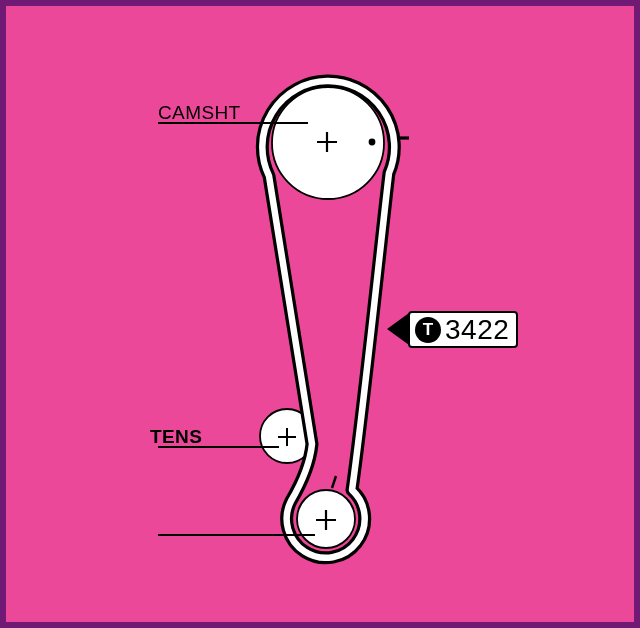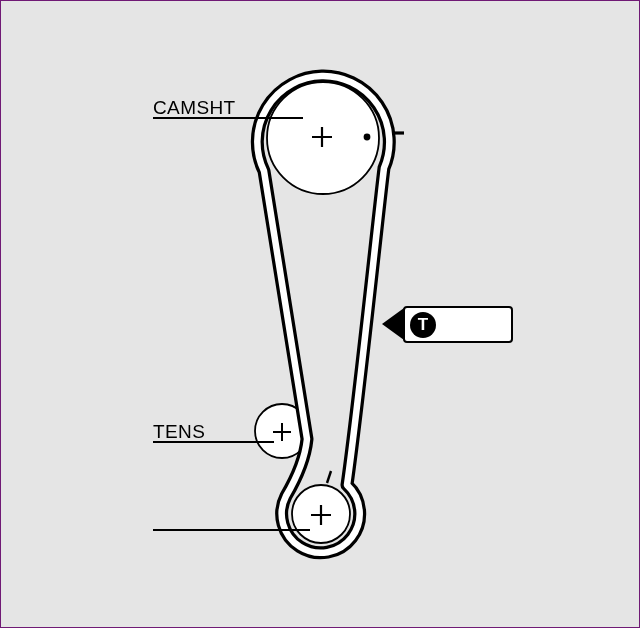--- a/index.html
+++ b/index.html
@@ -5,42 +5,42 @@
   html, body {
     margin: 0;
     padding: 0;
     background: #ffffff;
     font-family: "Liberation Sans", sans-serif;
   }
   .canvas {
     position: relative;
     width: 640px;
     height: 628px;
-    background: #e5e5e5;
-    border: 1px solid #701a75;
+    background: #ec4899;
+    border: 6px solid #701a75;
     box-sizing: border-box;
     overflow: hidden;
   }
   .diagram-svg {
     position: absolute;
     left: 0;
     top: 0;
     width: 640px;
     height: 628px;
   }
   .label {
     position: absolute;
     color: #000000;
     font-size: 19px;
     letter-spacing: 0.4px;
     white-space: nowrap;
     line-height: 1;
   }
   .label-camshaft { left: 152px; top: 97px; }
-  .label-tensioner { left: 152px; top: 421px; }
+  .label-tensioner { left: 144px; top: 421px; font-weight: bold; }
   .label-crankshaft { left: 152px; top: 509px; }
 
   .tag-arrow {
     position: absolute;
     left: 381px;
     top: 307px;
     width: 0;
     height: 0;
     border-top: 16px solid transparent;
     border-bottom: 16px solid transparent;
@@ -111,15 +111,16 @@
 
     <line x1="330" y1="470" x2="326" y2="482" stroke="#000000" stroke-width="2.4"></line>
   </svg>
 
   <div class="label label-camshaft">CAMSHT</div>
   <div class="label label-tensioner">TENS</div>
 
   <div class="tag-arrow"></div>
   <div class="tag-box">
     <div class="tag-letter">T</div>
+    <div class="tag-number">3422</div>
   </div>
 
 </div>
 
 </body></html>

